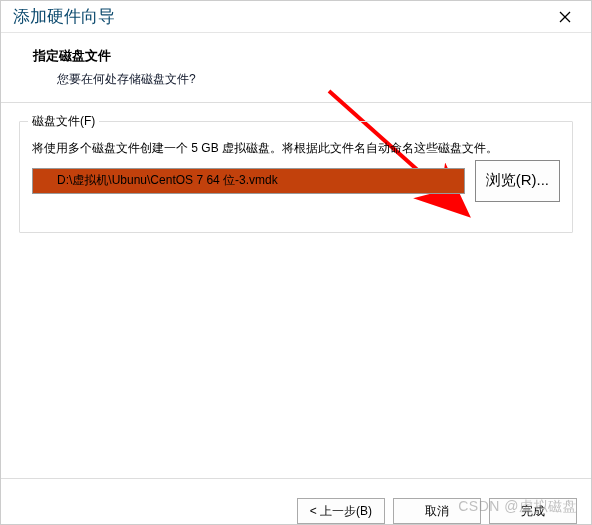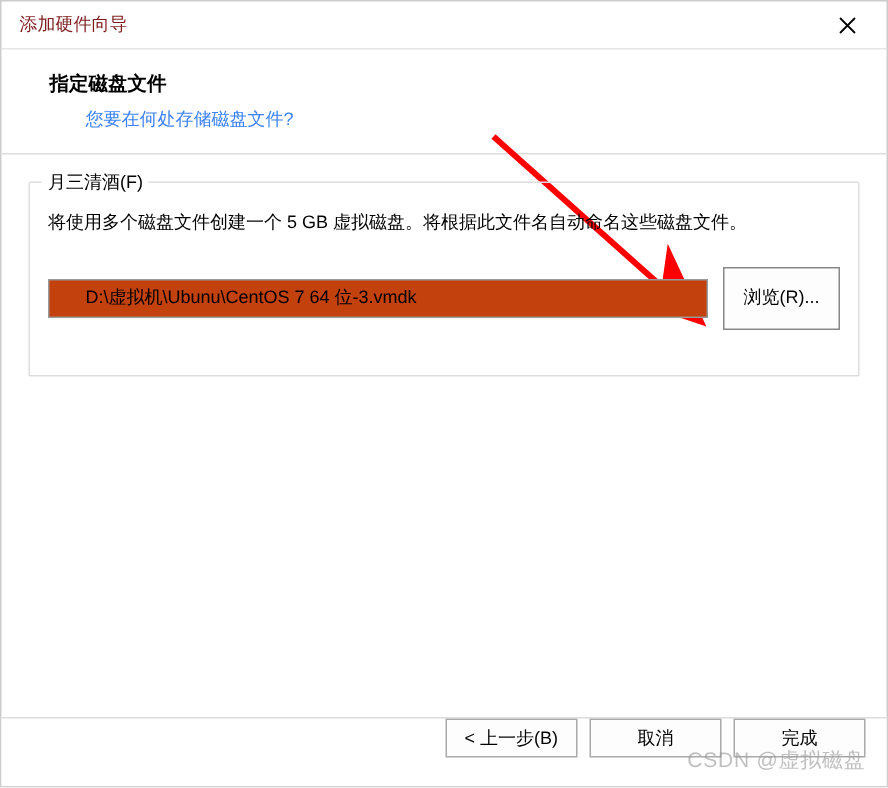--- a/index.html
+++ b/index.html
@@ -21,22 +21,22 @@
     }
     .titlebar {
       height: 32px;
       display: flex;
       align-items: center;
       justify-content: space-between;
       padding: 0 8px 0 12px;
       border-bottom: 1px solid #e5e5e5;
     }
     .title-text {
-      font-size: 12px;
-      color: #7f1d1d;
+      font-size: 17px;
+      color: #0c4a6e;
     }
     .close-btn {
       width: 36px;
       height: 28px;
       display: flex;
       align-items: center;
       justify-content: center;
       color: #000;
       cursor: pointer;
     }
@@ -47,21 +47,21 @@
       position: relative;
     }
     .header-title {
       font-size: 13px;
       font-weight: bold;
       color: #000;
       margin-bottom: 6px;
     }
     .header-sub {
       font-size: 12px;
-      color: #3b82f6;
+      color: #0f172a;
       padding-left: 24px;
     }
     .annotation {
       position: absolute;
       top: 54px;
       left: 328px;
       font-size: 22px;
       color: #ff0000;
       font-weight: 400;
       pointer-events: none;
@@ -87,21 +87,20 @@
       left: 8px;
       background: #fff;
       padding: 0 4px;
       font-size: 12px;
       color: #000;
     }
     .desc-text {
       font-size: 12px;
       line-height: 1.8;
       color: #000;
-      margin-bottom: 18px;
     }
     .path-row {
       display: flex;
       gap: 10px;
       align-items: center;
     }
     .path-input {
       flex: 1;
       height: 26px;
       border: 1px solid #999;
@@ -109,33 +108,33 @@
       font-size: 12px;
       font-family: inherit;
       background: #c2410c;
     }
     .browse-btn {
       height: 42px;
       min-width: 78px;
       padding: 0 10px;
       border: 1px solid #888;
       background: #fdfdfd;
-      font-size: 12px;
+      font-size: 15px;
       cursor: pointer;
       font-family: inherit;
     }
     .footer {
       position: absolute;
       bottom: 0;
       left: 0;
       right: 0;
       height: 46px;
       border-top: 1px solid #ddd;
       display: flex;
-      align-items: flex-start;
+      align-items: flex-end;
       justify-content: flex-end;
       gap: 8px;
       padding: 0 14px;
       background: #fff;
     }
     .footer-btn {
       height: 26px;
       min-width: 88px;
       padding: 0 12px;
       border: 1px solid #aaa;
@@ -180,21 +179,21 @@
       <marker id="ah" markerWidth="14" markerHeight="12" refX="10" refY="6" orient="auto">
         <polygon points="0,0 14,6 0,12 4,6" fill="#ff0000"></polygon>
       </marker>
     </defs>
     <line x1="18" y1="8" x2="148" y2="124" stroke="#ff0000" stroke-width="4" marker-end="url(#ah)"></line>
   </svg>
 
   <div class="content">
     <div class="groupbox">
       <div class="groupbox-legend">
-        <span>月三清酒(F)</span>
+        <span>磁盘文件(F)</span>
       </div>
       <div class="desc-text">将使用多个磁盘文件创建一个 5 GB 虚拟磁盘。将根据此文件名自动命名这些磁盘文件。</div>
       <div class="path-row">
         <input class="path-input" type="text" value="D:\虚拟机\Ubunu\CentOS 7 64 位-3.vmdk" style="">
         <button class="browse-btn">
           <span>浏览(R)...</span>
         </button>
       </div>
     </div>
   </div>

